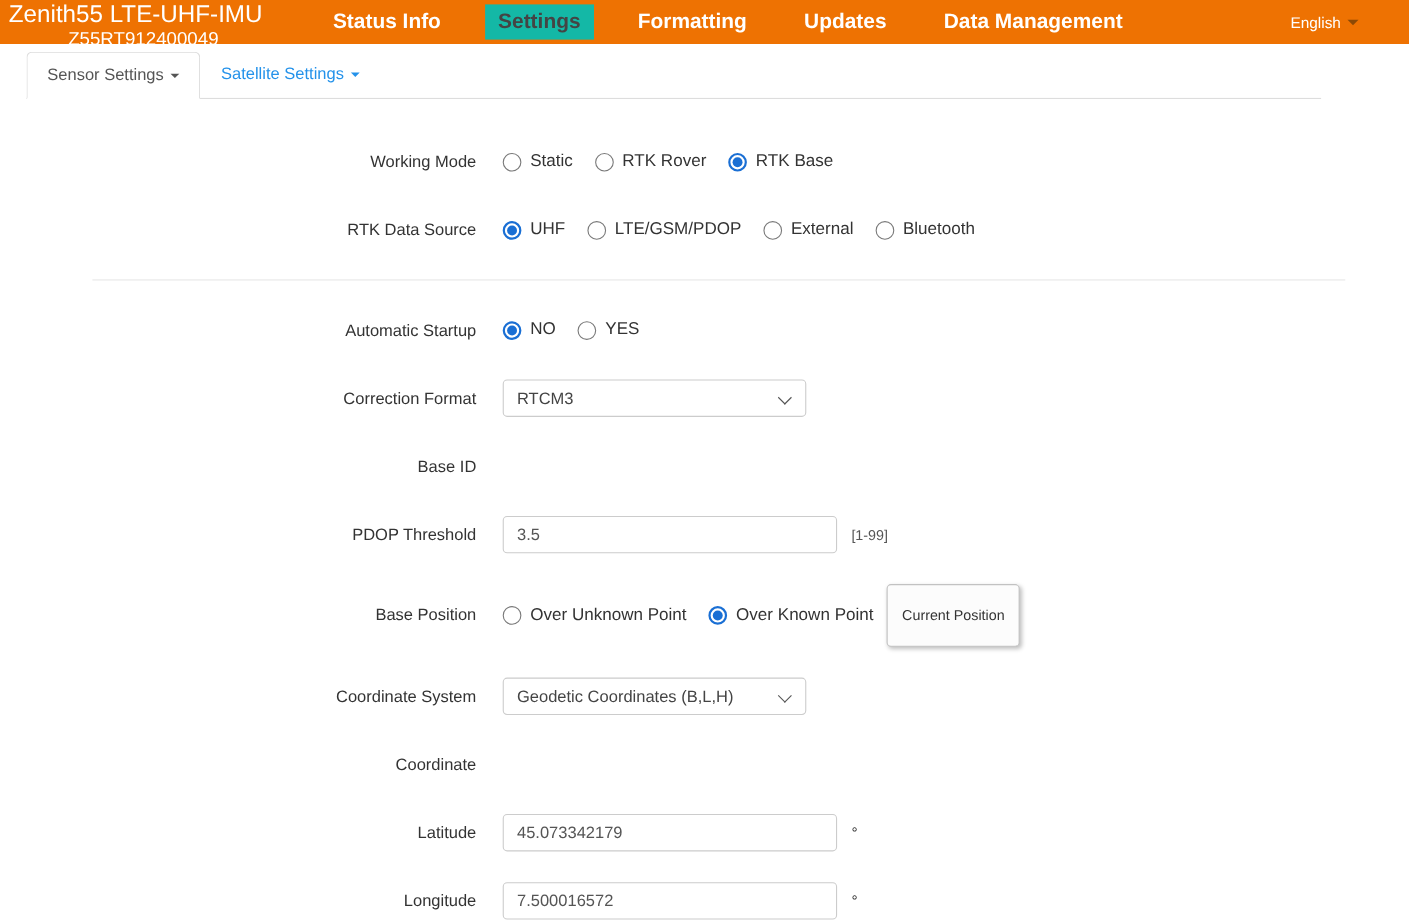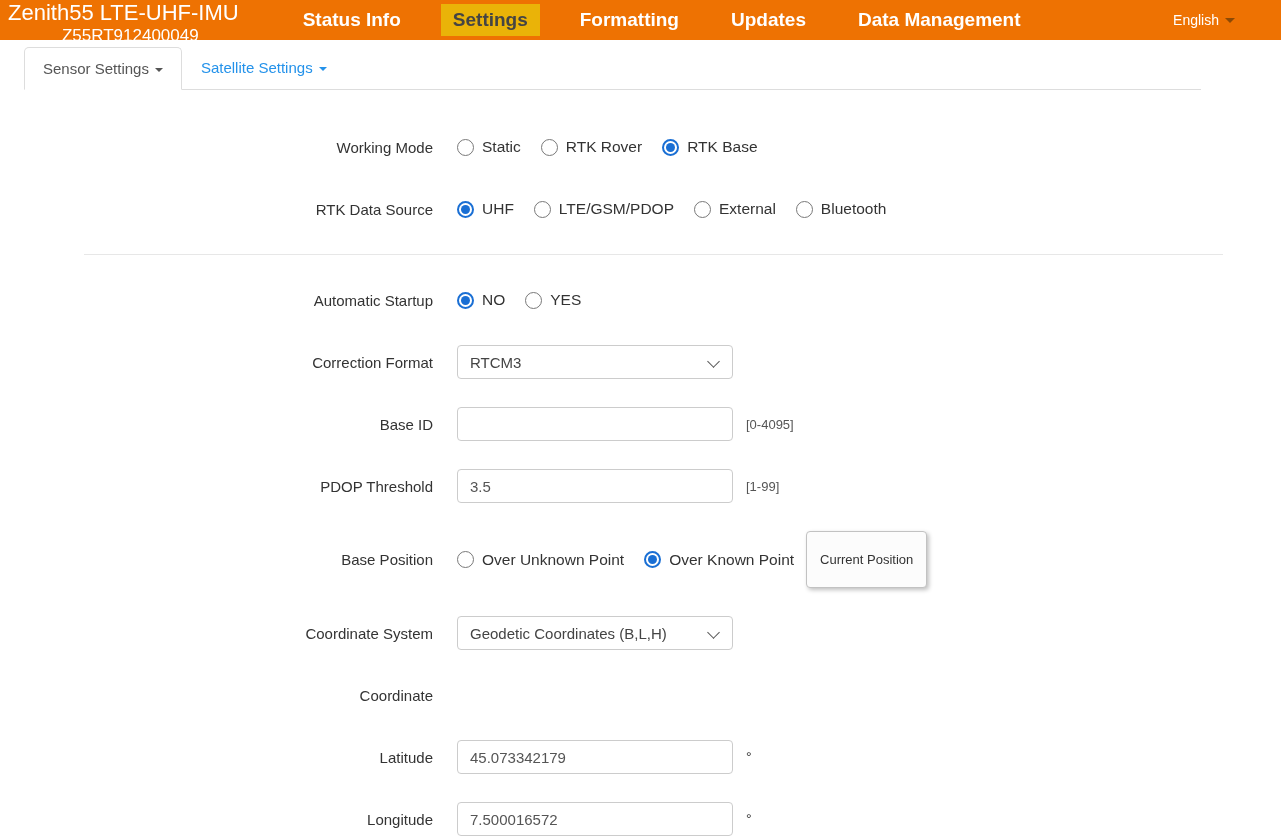--- a/index.html
+++ b/index.html
@@ -5,21 +5,21 @@
   * { margin:0; padding:0; box-sizing:border-box; }
   html,body { width:1281px; height:840px; background:#fff; font-family:"Liberation Sans", sans-serif; overflow:hidden; }
 
   
   .header { height:40px; background:#ee7202; display:flex; align-items:stretch; color:#fff; }
   .brand { display:flex; align-items:center; padding-left:8px; white-space:nowrap;flex-direction:column; }
   .brand-title { font-size:22px; color:#fff; }
   .brand-serial { font-size:17px; margin-left:14px; color:#fff; }
   .nav { display:flex; margin-left:38px; }
   .nav-item { display:flex; align-items:center; padding:0 12px; margin:0 14px; font-size:19px; font-weight:bold; color:#fff; cursor:pointer; }
-  .nav-item.active { background:#eab308; color:#444; margin:4px 14px; }
+  .nav-item.active { background:#14b8a6; color:#444; margin:4px 14px; }
   .spacer { flex:1; }
   .lang { display:flex; align-items:center; padding-right:46px; font-size:14px; color:#fff; cursor:pointer; }
   .caret-down { display:inline-block; width:0; height:0; border-left:5px solid transparent; border-right:5px solid transparent; border-top:5px solid rgba(60,40,10,0.55); margin-left:6px; }
 
   
   .tabs { display:flex; align-items:flex-end; margin:6px 80px 0 24px; border-bottom:1px solid #ddd; }
   .tab { padding:12px 18px; font-size:15px; cursor:pointer; white-space:nowrap; }
   .tab.active { background:#fff; border:1px solid #ddd; border-bottom:1px solid #fff; border-radius:5px 5px 0 0; color:#555; margin-bottom:-1px; }
   .tab.link { color:#2492ea; border:1px solid transparent; }
   .tab-caret { display:inline-block; width:0; height:0; border-left:4px solid transparent; border-right:4px solid transparent; border-top:4px solid #555; margin-left:6px; vertical-align:middle; }
@@ -36,21 +36,21 @@
   .opt { display:flex; align-items:center; margin-right:20px; cursor:pointer; }
   .radio { width:17px; height:17px; border:1px solid #797979; border-radius:50%; background:#fff; flex:none; position:relative; }
   .opt.checked .radio { border:2px solid #1a6fd4; }
   .opt.checked .radio::after { content:""; position:absolute; left:2px; top:2px; right:2px; bottom:2px; background:#1a6fd4; border-radius:50%; }
   .opt-label { margin-left:8px; font-size:15.5px; color:#333; }
 
   
   .select { position:relative; width:276px; height:34px; border:1px solid #ccc; border-radius:4px; background:#fff; display:flex; align-items:center; padding:0 30px 0 12px; cursor:pointer; }
   .select-value { font-size:15px; color:#444; white-space:nowrap;text-align:center; }
   .chev { position:absolute; right:14px; top:11px; width:9px; height:9px; border-right:1.6px solid #555; border-bottom:1.6px solid #555; transform:rotate(45deg); }
-  .txt { width:276px; height:34px; border:1px solid #ccc; border-radius:4px; padding:0 12px; font-size:15px; color:#555; font-family:"Liberation Sans", sans-serif; outline:none; }
+  .txt { width:304px; height:34px; border:1px solid #ccc; border-radius:4px; padding:0 12px; font-size:15px; color:#555; font-family:"Liberation Sans", sans-serif; outline:none; }
   .hint { margin-left:13px; font-size:13px; color:#555; }
   .unit { margin-left:13px; font-size:14px; color:#333; }
 
   
   .btn { margin-left:12px; padding:20px 13px; font-size:13px; color:#333; background:#fcfcfc; border:1px solid #c2c2c2; border-radius:4px; box-shadow:2px 2px 4px rgba(0,0,0,0.25); cursor:pointer; font-family:"Liberation Sans", sans-serif; white-space:nowrap; }
 </style>
 </head>
 <body>
 
 <div class="header">
@@ -144,24 +144,20 @@
     <div class="ctl">
       <div class="select">
         <span class="select-value">RTCM3</span>
         <span class="chev"></span>
       </div>
     </div>
   </div>
 
   <div class="row">
     <div class="lbl">Base ID</div>
-    <div class="ctl">
-      <input class="txt" type="text" value="" style="">
-      <span class="hint">[0-4095]</span>
-    </div>
   </div>
 
   <div class="row">
     <div class="lbl">PDOP Threshold</div>
     <div class="ctl">
       <input class="txt" type="text" value="3.5" style="">
       <span class="hint">[1-99]</span>
     </div>
   </div>
 

